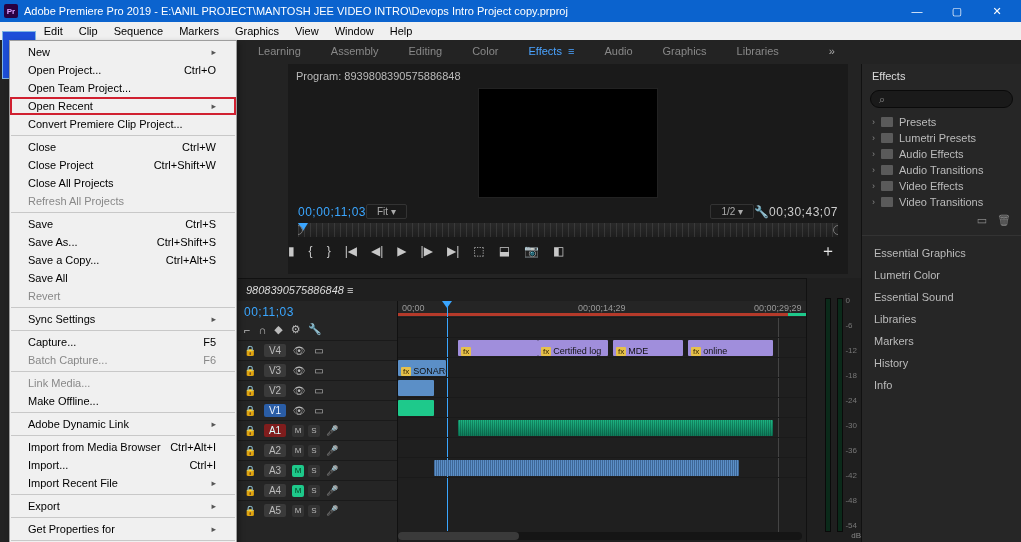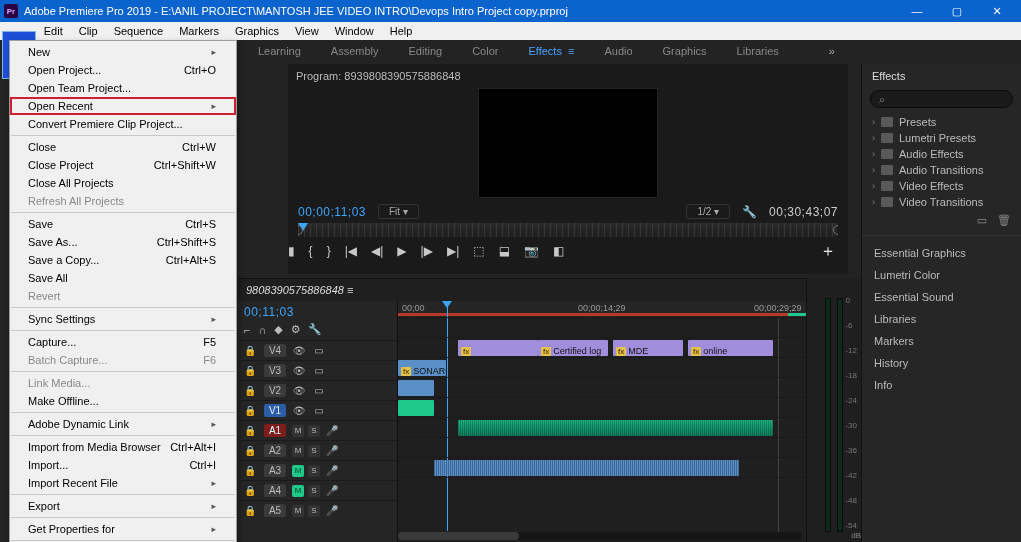--- a/index.html
+++ b/index.html
@@ -24,21 +24,21 @@
 .dropdown hr { border: none; border-top: 1px solid #c8c8c8; margin: 2px 1px; }
 
 .workspaces { position: absolute; top: 40px; left: 238px; right: 0; height: 22px; background: #232323; display: flex; align-items: center; padding-left: 20px; gap: 30px; font-size: 11px; color: #888; }
 .workspaces .ws { cursor: pointer; }
 .workspaces .ws.active { color: #4aa3ff; }
 .ws-more { margin-left: 20px; color: #aaa; cursor: pointer; }
 
 .program-panel { position: absolute; top: 64px; left: 288px; width: 560px; height: 210px; background: #1a1a1a; }
 .program-panel .ptitle { padding: 6px 8px; font-size: 11px; color: #bbb; }
 .program-panel .monitor { width: 180px; height: 110px; background: #000; margin: 0 auto; border: 1px solid #222; }
-.pp-timebar { display: flex; align-items: center; gap: 12px; padding: 0 10px; margin-top: 6px; }
+.pp-timebar { display: flex; align-items: center; padding: 0 10px; margin-top: 6px; }
 .pp-timebar .tc-blue { color: #3aa6ff; font-size: 12px; letter-spacing: .5px; }
 .pp-timebar .fit { color: #aaa; font-size: 10px; border: 1px solid #333; padding: 1px 10px; border-radius: 2px; cursor: pointer; }
 .pp-timebar .spacer { flex: 1; }
 .pp-timebar .zoom { color: #aaa; font-size: 10px; border: 1px solid #333; padding: 1px 10px; border-radius: 2px; cursor: pointer; }
 .pp-timebar .wrench { color: #aaa; font-size: 12px; cursor: pointer; }
 .pp-timebar .tc-right { color: #ccc; font-size: 12px; letter-spacing: .5px; }
 .pp-ruler { height: 14px; margin: 4px 10px 0; position: relative; background: linear-gradient(#2a2a2a,#1e1e1e); overflow: hidden; }
 .pp-ruler::before { content: ""; position: absolute; inset: 0; background: repeating-linear-gradient(90deg,#555 0 1px,transparent 1px 6px); opacity:.4; }
 .pp-ruler .ph { position: absolute; top: 0; left: 0; width: 0; height: 0; border-left: 5px solid transparent; border-right: 5px solid transparent; border-top: 8px solid #3aa6ff; }
 .pp-ruler .circ { position: absolute; top: 2px; width: 10px; height: 10px; border: 1px solid #777; border-radius: 50%; }

